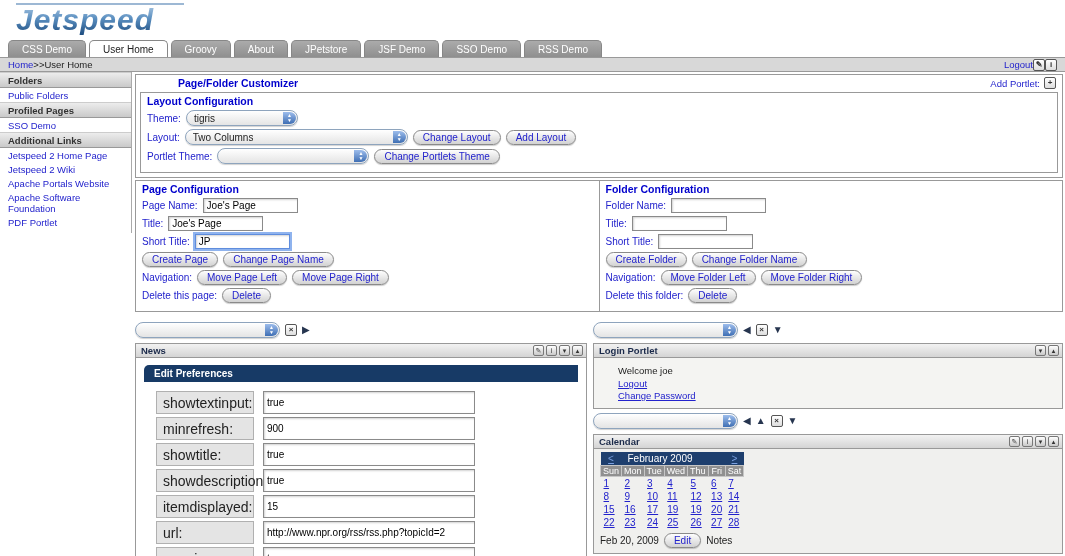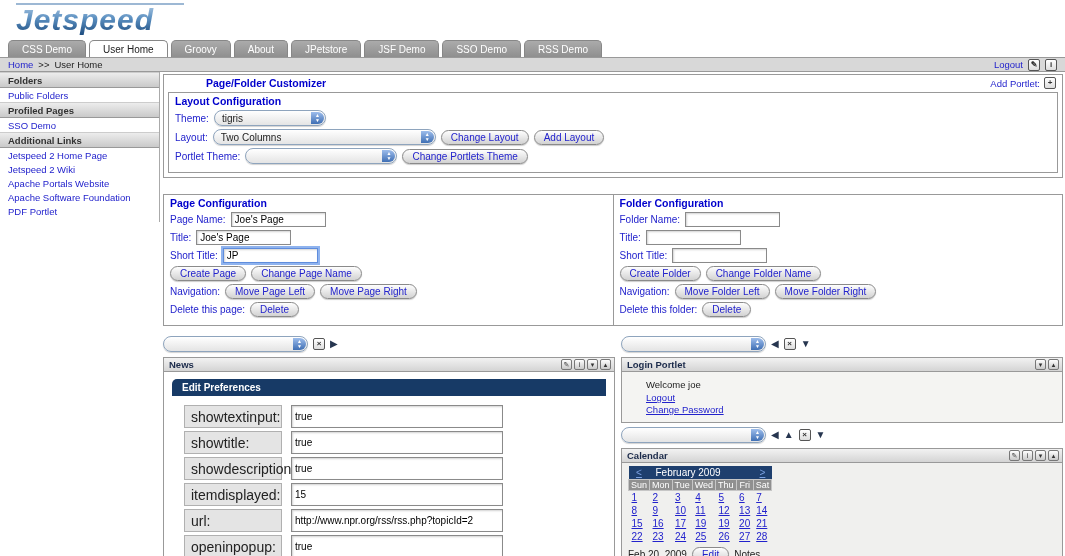--- a/index.html
+++ b/index.html
@@ -14,41 +14,41 @@
 
   
   .tabbar { display:flex; gap:3px; align-items:flex-end; height:19px; padding-left:8px; }
   .tab { background:linear-gradient(#ababab,#8f8f8f); color:#fff; font-weight:normal; font-size:10px; padding:3px 13px 2px;
          border:1px solid #878787; border-bottom:none; border-radius:5px 5px 0 0; cursor:default; }
   .tab.active { background:#fff; color:#222; }
 
   
   .breadcrumb { height:15px; background:#d8d8d8; border-top:1px solid #999; border-bottom:1px solid #999;
                 display:flex; align-items:center; justify-content:space-between; padding:0 8px; font-size:9.5px; }
-  .bc-left, .bc-right { display:flex; align-items:flex-start; gap:5px; }
+  .bc-left, .bc-right { display:flex; align-items:flex-start; }
   a.lnk { color:#2222cc; text-decoration:none; }
   a.lnk-u { color:#2222cc; text-decoration:underline; }
 
   
   .content { display:flex; align-items:flex-start; }
-  .sidebar { width:160px; flex-shrink:0; border-right:1px solid #aaa; padding-bottom:4px; }
+  .sidebar { width:132px; flex-shrink:0; border-right:1px solid #aaa; padding-bottom:4px; }
   .side-header { background:linear-gradient(#ececec,#c9c9c9); border-top:1px solid #ccc; border-bottom:1px solid #999;
                  font-weight:bold; color:#333; padding:2px 8px 1px; font-size:9.5px; }
   .side-link { display:block; color:#2222cc; padding:2px 8px 1px; font-size:9.5px; text-decoration:none; }
   .main { flex:1; padding:2px 2px 0 3px; }
 
   
   .panel { border:1px solid #999; }
   .cust-title-row { display:flex; justify-content:space-between; align-items:center; padding:2px 6px 1px;margin-left:36px; }
   .bold-blue { color:#0000cc; font-weight:bold; font-size:10.5px; }
   .add-portlet { color:#2222cc; font-size:9.5px; display:flex; align-items:center; gap:4px; }
   .sub-box { border:1px solid #999; margin:2px 4px 4px; padding:2px 6px 5px; }
   .form-row { display:flex; align-items:center; gap:5px; margin:3px 0; }
   .blue-label { color:#2222cc; font-size:10px; white-space:nowrap; }
-  .config-row { display:flex; margin-top:16px; }
+  .config-row { display:flex; margin-top:2px; }
   .config-box { flex:1; border:1px solid #999; padding:2px 6px 5px; }
   .config-box + .config-box { border-left:none; }
 
   
   .ti { border:1px solid #8a8a8a; height:15px; font-size:10px; padding:0 3px; font-family:inherit; background:#fff;
         box-shadow:inset 1px 1px 2px rgba(0,0,0,.18); width:95px; }
   .ti.focused { border:1px solid #5f8ddd; outline:2px solid #8fb3ee; }
   .aqua-btn { display:inline-block; border:1px solid #8a8a8a; border-radius:9px; background:linear-gradient(#fefefe,#d2d2d2);
               color:#2222cc; font-size:10px; padding:1px 9px; font-family:inherit; box-shadow:0 1px 1px rgba(0,0,0,.2); cursor:default; white-space:nowrap; }
   .mac-select { display:inline-flex; align-items:center; height:16px; border:1px solid #8ea4bd; border-radius:8px;
@@ -268,20 +268,24 @@
             </span>
           </div>
           <div class="news-body">
             <div class="edit-prefs-header">Edit Preferences</div>
             <div class="prefs">
               <div class="pref-row">
                 <span class="pref-label">showtextinput:</span>
                 <input class="ti pref-input" value="true" style="">
               </div>
               <div class="pref-row">
+                <span class="pref-label">minrefresh:</span>
+                <input class="ti pref-input" value="900" style="">
+              </div>
+              <div class="pref-row">
                 <span class="pref-label">showtitle:</span>
                 <input class="ti pref-input" value="true" style="">
               </div>
               <div class="pref-row">
                 <span class="pref-label">showdescription:</span>
                 <input class="ti pref-input" value="true" style="">
               </div>
               <div class="pref-row">
                 <span class="pref-label">itemdisplayed:</span>
                 <input class="ti pref-input" value="15" style="">

